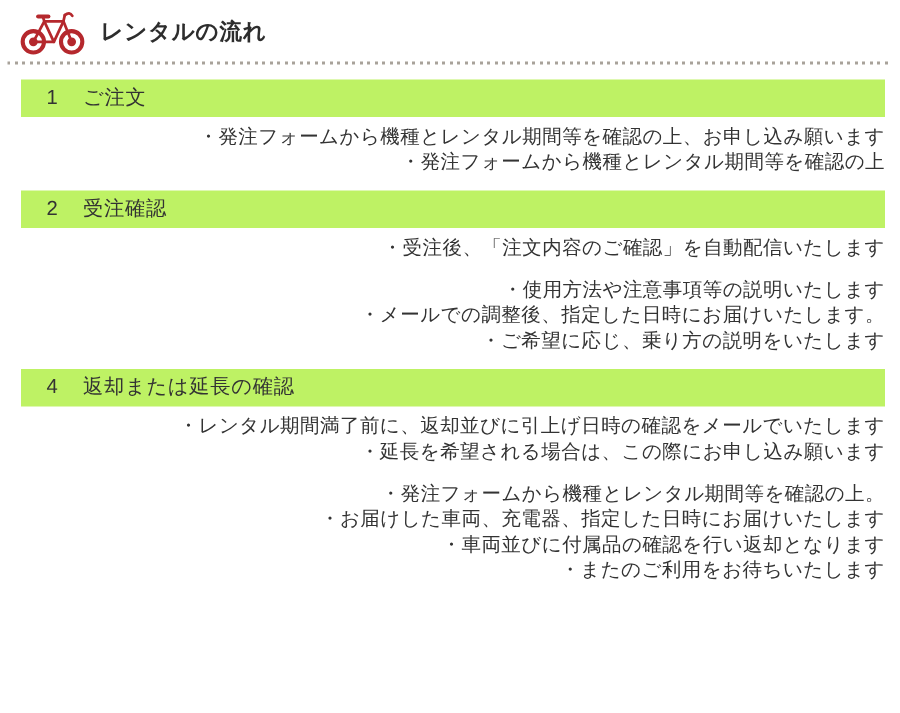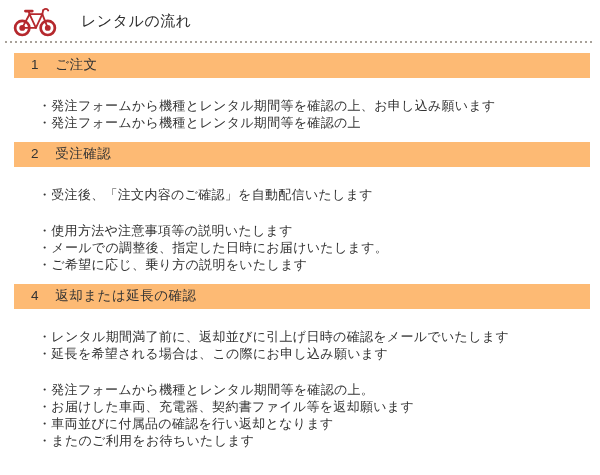--- a/index.html
+++ b/index.html
@@ -16,50 +16,51 @@
 
   .page-header {
     display: flex;
     align-items: center;
     gap: 9px;
     padding: 5px 0 2px 12px;
     height: 32px;
   }
   .bike-icon { width: 46px; height: 31px; flex: 0 0 auto; }
   .page-title {
-    margin: 14px;
+    margin: 0;
     font-size: 15px;
-    font-weight: normal;
+    font-weight: bold;
     color: #2d2d2d;
     letter-spacing: 0.5px;
   }
 
   .dotted-divider {
     height: 2px;
     margin: 2px 8px 0 5px;
     background-image: repeating-linear-gradient(
       to right, #a8a29a 0px, #a8a29a 2px, transparent 2px, transparent 5px);
   }
 
   .sections { margin: 10px 10px 0 14px; }
   .flow-section { margin-bottom: 11px; }
 
   .sec-header {
-    background: #fdba74;
+    background: #bef264;
     padding: 3px 10px 4px 17px;
     font-size: 13.5px;
     color: #333333;
   }
   .sec-num { display: inline-block; margin-right: 13px; }
   .sec-title { letter-spacing: 0.5px; }
 
   .sec-items {
     list-style: none;
-    margin: 19px 0 0 0;
+    margin: 4px 0 0 0;
     padding: 0 0 0 24px;
+    text-align: right;
   }
   .sec-items li {
     font-size: 13px;
     line-height: 17px;
     color: #333333;
     letter-spacing: 0.3px;
     white-space: nowrap;
   }
 </style>
 </head>
@@ -128,20 +129,20 @@
       </div>
       <ul class="sec-items">
         <li>・レンタル期間満了前に、返却並びに引上げ日時の確認をメールでいたします</li>
         <li>・延長を希望される場合は、この際にお申し込み願います</li>
       </ul>
     </section>
 
     <section class="flow-section">
       <ul class="sec-items">
         <li>・発注フォームから機種とレンタル期間等を確認の上。</li>
-        <li>・お届けした車両、充電器、契約書ファイル等を返却願います</li>
+        <li>・お届けした車両、充電器、指定した日時にお届けいたします</li>
         <li>・車両並びに付属品の確認を行い返却となります</li>
         <li>・またのご利用をお待ちいたします</li>
       </ul>
     </section>
 
   </div>
 </div>
 
 </body></html>

